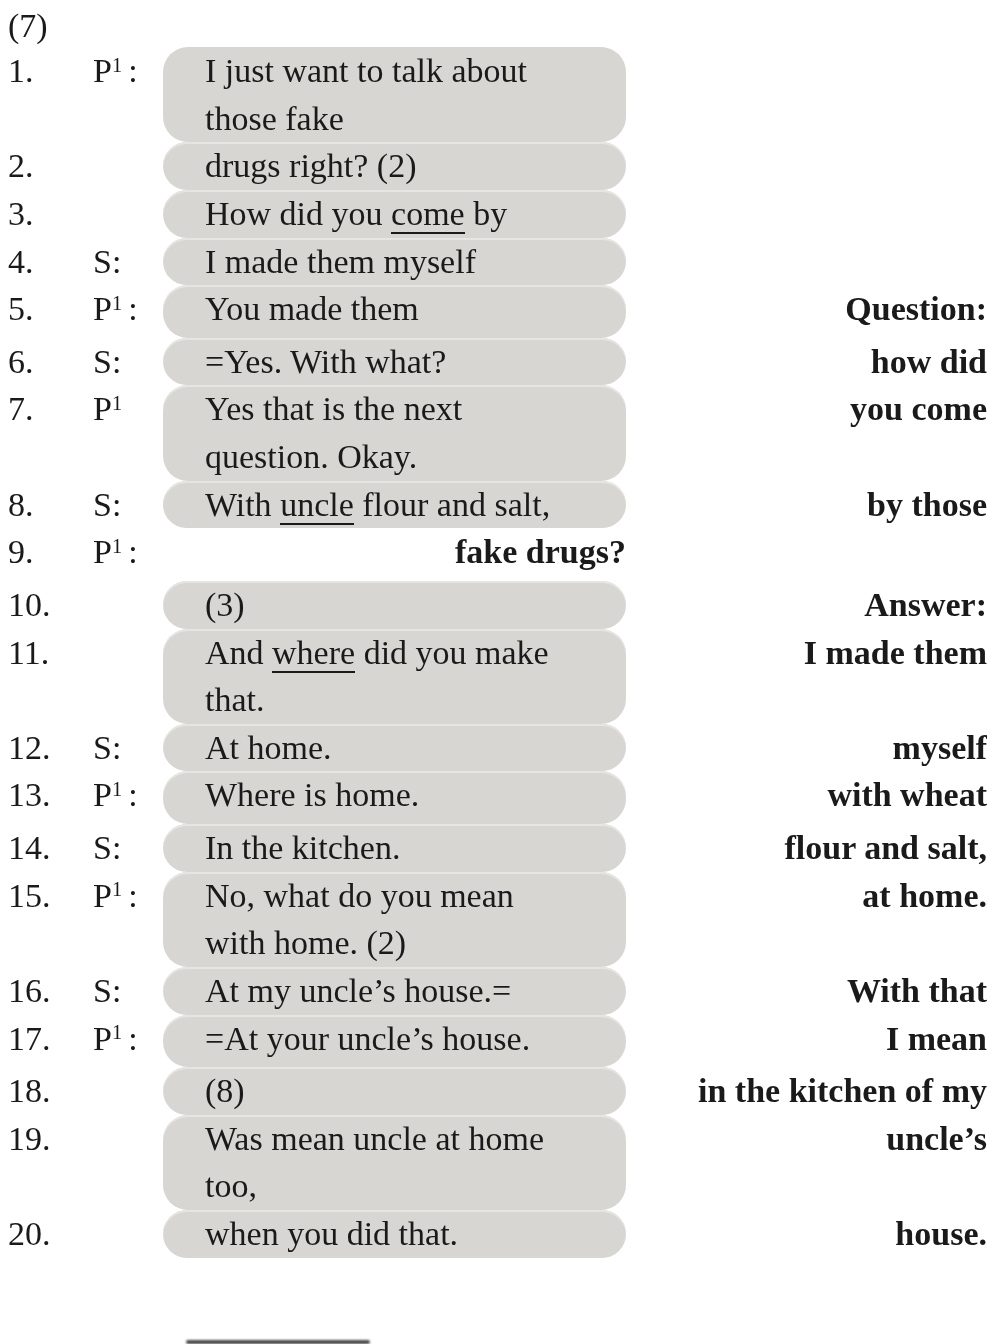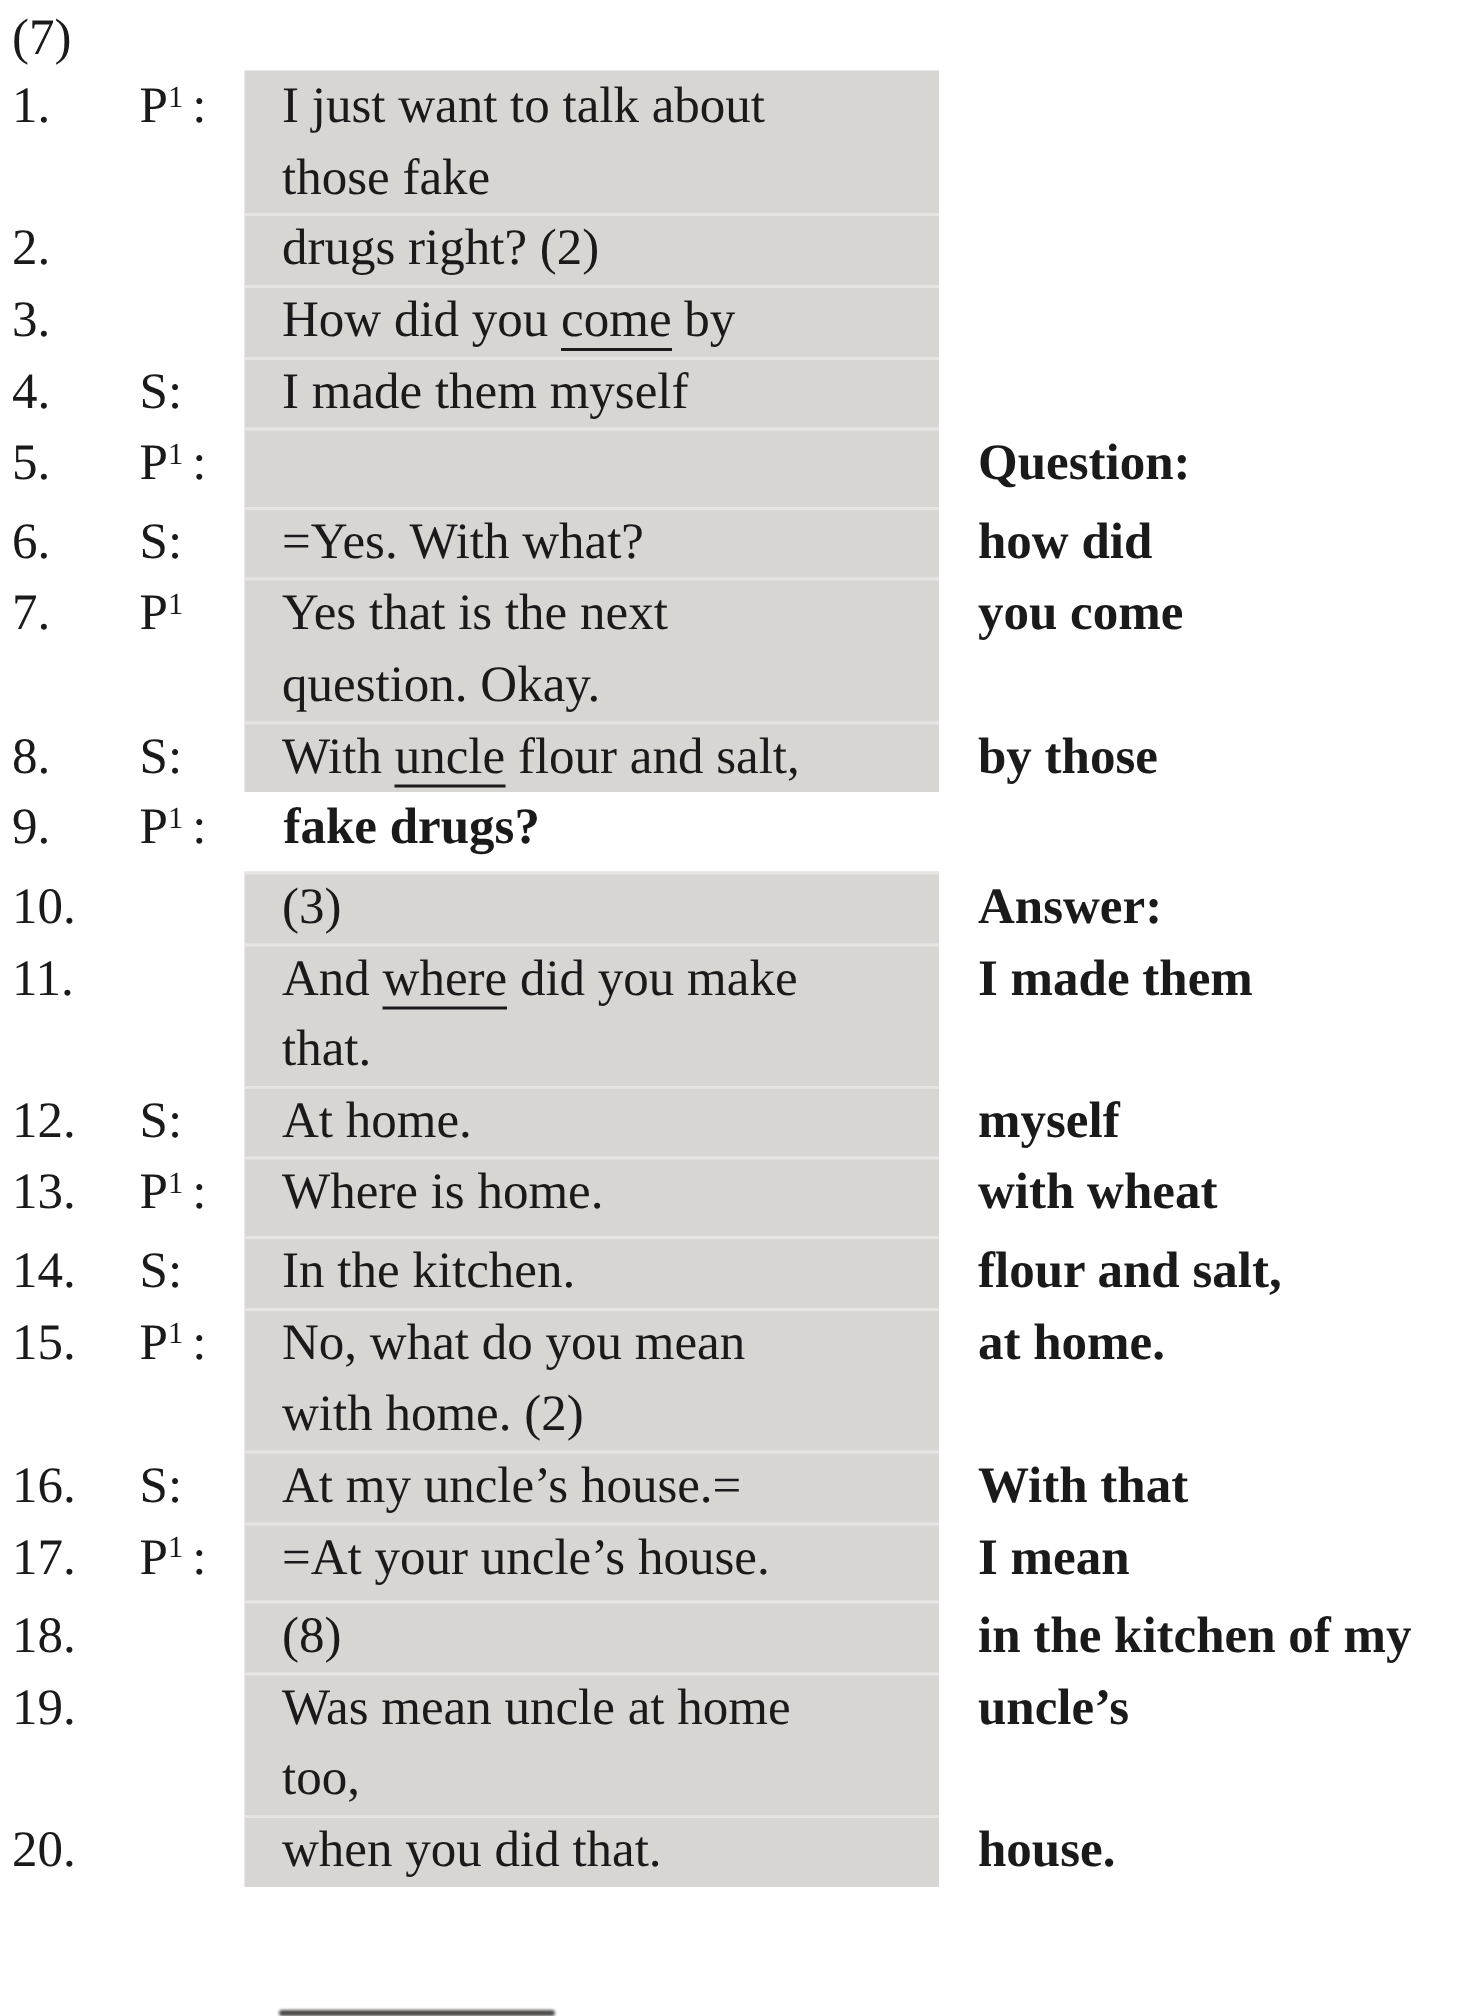--- a/index.html
+++ b/index.html
@@ -31,33 +31,35 @@
   .num { white-space: nowrap; }
   .speaker { white-space: nowrap; }
   .speaker .sup {
     font-size: 0.6em;
     position: relative;
     top: -0.5em;
   }
   .speaker .colon.gap { margin-left: 6px; }
   .utterance {
     background: var(--shade, #d8d6d3);
-    padding-left: 25px;
+    padding-left: 42px;
+    border-radius: 25px;
   }
   .row.sep .utterance {
     box-shadow: inset 0 2px 0 0 var(--sepc, #e7e5e2);
   }
   .line { white-space: nowrap; }
   .u {
     border-bottom: 2px solid #1a1a1a;
   }
   .annotation {
     font-weight: 700;
     padding-left: 26px;
     white-space: nowrap;
+    text-align: right;
   }
   .bottom-artifact {
     position: absolute;
     left: 186px;
     top: 1340px;
     width: 184px;
     height: 4px;
     background: #4a4948;
     border-radius: 2px;
     filter: blur(1px);
@@ -100,20 +102,21 @@
     <div class="cell speaker"><span>S</span><span class="colon">:</span></div>
     <div class="cell utterance">
           <div class="line"><span>I made them myself</span></div>
         </div>
     <div class="cell annotation"></div>
   </div>
       <div class="row sep">
     <div class="cell num">5.</div>
     <div class="cell speaker"><span>P</span><span class="sup">1</span><span class="colon gap">:</span></div>
     <div class="cell utterance">
+          <div class="line"><span>You made them</span></div>
         </div>
     <div class="cell annotation">Question:</div>
   </div>
       <div class="row sep">
     <div class="cell num">6.</div>
     <div class="cell speaker"><span>S</span><span class="colon">:</span></div>
     <div class="cell utterance">
           <div class="line"><span>=Yes. With what?</span></div>
         </div>
     <div class="cell annotation">how did</div>

